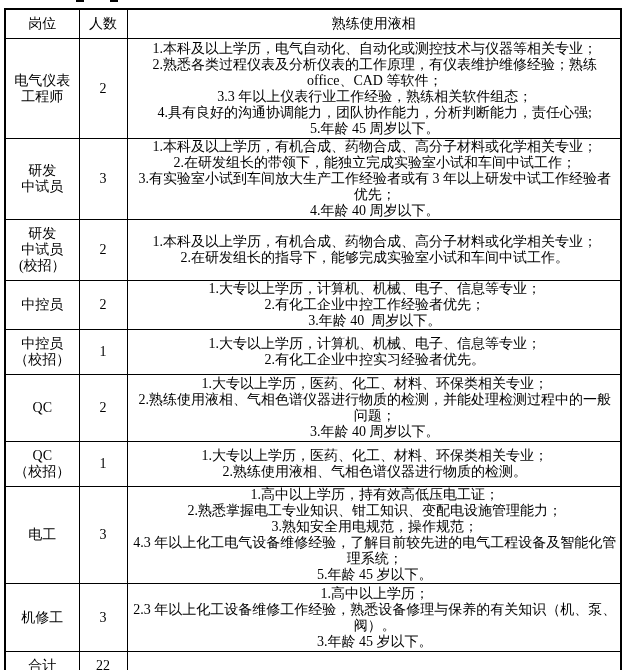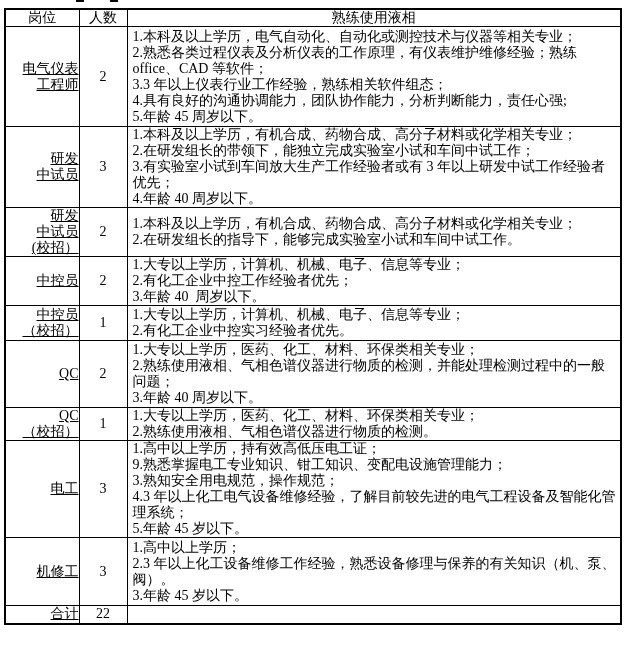--- a/index.html
+++ b/index.html
@@ -13,26 +13,26 @@
     box-shadow:17px 0 0 -1px #000, 34px 0 0 0 #000, 51px 0 0 -1px #000;
   }
   table.recruit{
     position:absolute;left:4px;top:8px;width:618px;
     border-collapse:collapse;table-layout:fixed;
     border:2px solid #000;
   }
   .recruit th,.recruit td{
     border:1px solid #000;
     font-size:14px;line-height:16px;font-weight:normal;
-    vertical-align:middle;padding:0;overflow:hidden;
+    vertical-align:middle;padding:6px;overflow:hidden;
   }
   .recruit th{text-align:center;}
-  td.pos{text-align:right;white-space:pre-line;text-decoration:underline;}
+  td.pos{text-align:center;white-space:pre-line;}
   td.cnt{text-align:center;}
-  td.req{text-align:left;white-space:pre-wrap;padding:0 3px 0 5px;}
+  td.req{text-align:center;white-space:pre-wrap;padding:0 3px 0 5px;}
 </style>
 </head>
 <body>
 
 <div class="remnant"></div>
 
 <table class="recruit">
   <colgroup>
     <col style="width:74px">
     <col style="width:48px">
@@ -96,21 +96,21 @@
     <td class="pos">QC
 （校招）</td>
     <td class="cnt">1</td>
     <td class="req">1.大专以上学历，医药、化工、材料、环保类相关专业；
 2.熟练使用液相、气相色谱仪器进行物质的检测。</td>
   </tr>
   <tr style="height:96px">
     <td class="pos">电工</td>
     <td class="cnt">3</td>
     <td class="req">1.高中以上学历，持有效高低压电工证；
-9.熟悉掌握电工专业知识、钳工知识、变配电设施管理能力；
+2.熟悉掌握电工专业知识、钳工知识、变配电设施管理能力；
 3.熟知安全用电规范，操作规范；
 4.3 年以上化工电气设备维修经验，了解目前较先进的电气工程设备及智能化管理系统；
 5.年龄 45 岁以下。</td>
   </tr>
   <tr style="height:68px">
     <td class="pos">机修工</td>
     <td class="cnt">3</td>
     <td class="req">1.高中以上学历；
 2.3 年以上化工设备维修工作经验，熟悉设备修理与保养的有关知识（机、泵、阀）。
 3.年龄 45 岁以下。</td>

